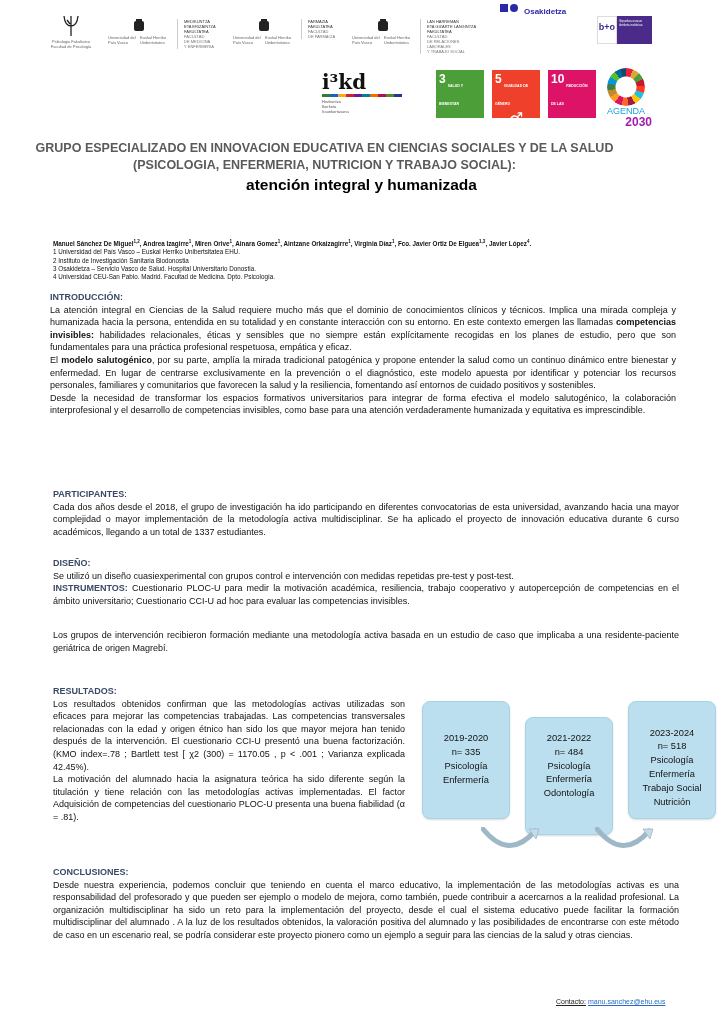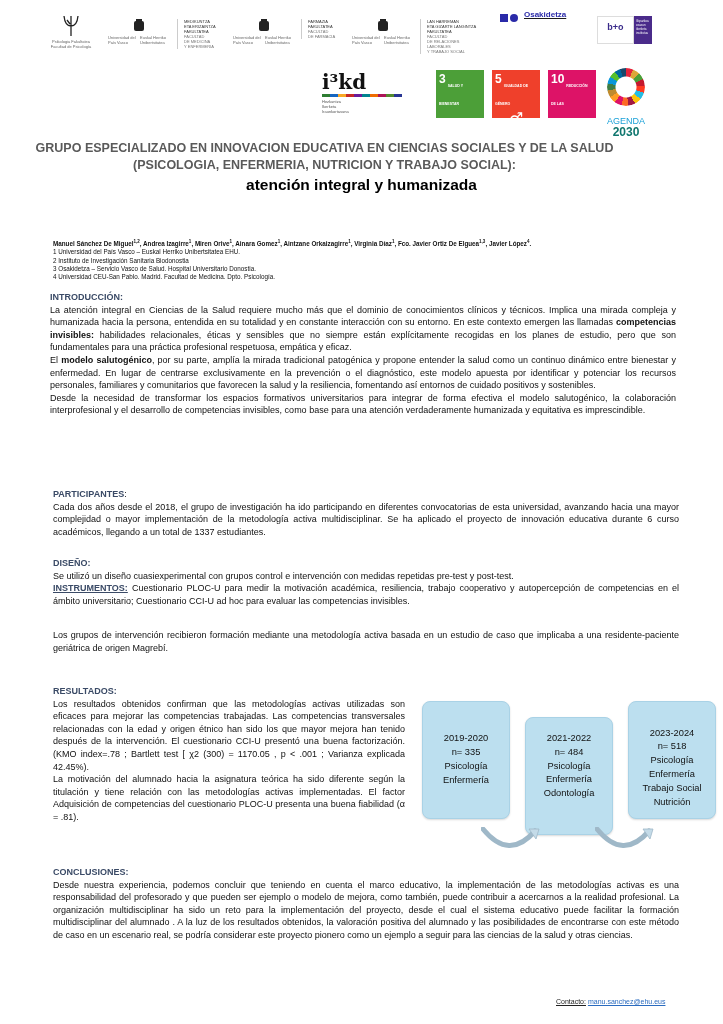--- a/index.html
+++ b/index.html
@@ -9,69 +9,69 @@
   
   .logos { position: absolute; top: 14px; left: 0; width: 723px; height: 40px; }
   .logo { position: absolute; font-size: 4px; line-height: 5px; color: #666; }
   .logo .mark { display: block; }
   .uni-mark { width: 16px; height: 14px; margin: 0 auto 2px auto; position: relative; }
   .uni-mark::before { content: ""; position: absolute; left: 3px; top: 2px; width: 10px; height: 10px; background: #222; border-radius: 2px; }
   .uni-mark::after { content: ""; position: absolute; left: 5px; top: 0; width: 6px; height: 2px; background: #222; }
   .fac-block { border-left: 1px solid #ccc; padding-left: 6px; font-size: 4px; line-height: 5px; color: #777; }
   .fac-block .dark { color: #333; }
 
-  .osak { position: absolute; left: 500px; top: 10px; display: flex; align-items: flex-start; gap: 4px; text-decoration: underline; }
+  .osak { position: absolute; left: 500px; top: 0; display: flex; align-items: flex-end; gap: 4px; }
   .osak-mark { width: 20px; height: 16px; position: relative; }
   .osak-mark .sq { position: absolute; left: 0; top: 4px; width: 8px; height: 8px; background: #2a2aa8; }
   .osak-mark .dot { position: absolute; left: 10px; top: 4px; width: 8px; height: 8px; border-radius: 50%; background: #2a2aa8; }
   .osak-text { font-size: 8px; font-weight: bold; color: #2a2aa8; }
   .bio { position: absolute; left: 597px; top: 16px; width: 55px; height: 28px; background: #4a2b8a; display: flex; }
-  .bio-left { width: 37px; background: #fff; border: 1px solid #ddd; color: #3a2b8a; font-size: 9px; font-weight: bold; text-align: center; line-height: 20px; }
+  .bio-left { width: 20px; background: #fff; border: 1px solid #ddd; color: #3a2b8a; font-size: 9px; font-weight: bold; text-align: center; line-height: 20px; }
   .bio-right { flex: 1; font-size: 3px; line-height: 4px; color: #fff; padding: 3px 2px; }
 
   
   .i3kd { position: absolute; left: 322px; top: 72px; }
   .i3kd-title { font-family: "DejaVu Serif", serif; font-size: 20px; font-weight: bold; color: #111; line-height: 20px; }
   .i3kd-bar { width: 80px; height: 3px; margin-top: 2px; background: linear-gradient(90deg,#2e7d32 0 10%,#1565c0 10% 20%,#f9a825 20% 30%,#c62828 30% 40%,#6a1b9a 40% 50%,#00838f 50% 60%,#ef6c00 60% 70%,#ad1457 70% 80%,#558b2f 80% 90%,#283593 90% 100%); }
   .i3kd-sub { font-size: 4px; line-height: 5px; color: #555; margin-top: 2px; }
 
   .sdg { position: absolute; top: 70px; width: 48px; height: 48px; color: #fff; padding: 3px; }
   .sdg .num { font-size: 12px; font-weight: bold; line-height: 12px; float: left; margin-right: 2px; }
   .sdg .lbl { font-size: 3.5px; line-height: 4px; font-weight: bold; text-transform: uppercase; }
   .sdg .ico { clear: both; text-align: center; font-size: 16px; line-height: 26px; }
   .sdg3 { left: 436px; background: #4c9f38; }
   .sdg5 { left: 492px; background: #ef402b; }
   .sdg10 { left: 548px; background: #dd1367; }
   .agenda { position: absolute; left: 600px; top: 68px; width: 52px; text-align: center; }
   .wheel { width: 38px; height: 38px; margin: 0 auto; border-radius: 50%;
     background: conic-gradient(#e5243b 0 6%,#dda63a 6% 12%,#4c9f38 12% 18%,#c5192d 18% 24%,#ff3a21 24% 30%,#26bde2 30% 36%,#fcc30b 36% 42%,#a21942 42% 48%,#fd6925 48% 54%,#dd1367 54% 60%,#fd9d24 60% 66%,#bf8b2e 66% 72%,#3f7e44 72% 78%,#0a97d9 78% 84%,#56c02b 84% 90%,#00689d 90% 95%,#19486a 95% 100%);
     -webkit-mask: radial-gradient(circle, transparent 10px, #000 11px); mask: radial-gradient(circle, transparent 10px, #000 11px); }
-  .agenda-word { font-size: 9px; color: #1ba1d8; line-height: 9px; margin-top: 11px; }
-  .agenda-year { font-size: 12px; font-weight: bold; color: #0f766e; line-height: 12px; }
+  .agenda-word { font-size: 9px; color: #1ba1d8; line-height: 9px; margin-top: 1px; }
+  .agenda-year { font-size: 12px; font-weight: bold; color: #a21caf; line-height: 12px; text-align: right; }
 
   
   .group-title { position: absolute; top: 140px; left: 0; width: 649px; text-align: center; font-size: 12.5px; font-weight: bold; color: #5a5a5a; line-height: 17px; }
   .main-title { position: absolute; top: 175px; left: 0; width: 723px; text-align: center; font-size: 15.5px; font-weight: bold; color: #000; line-height: 20px; }
 
   
   .authors { position: absolute; top: 238px; left: 53px; width: 640px; font-size: 6.3px; line-height: 8.2px; color: #111; }
   .authors .names { font-weight: bold; }
   .authors sup { font-size: 4.5px; }
 
   
   .section { position: absolute; left: 53px; width: 626px; font-size: 9px; line-height: 12.6px; color: #111; }
   .section .head { font-weight: bold; color: #3a4a66; font-size: 9px; }
   .section p { text-align: justify; }
   .intro { top: 291px; left: 50px; }
   .particip { top: 488px; }
   .diseno { top: 557px; }
   .metod { top: 629px; }
   .result { top: 685px; width: 352px; }
   .concl { top: 866px; }
-  .inline-head { font-weight: bold; color: #3a4a66; text-decoration: underline; }
+  .inline-head { font-weight: bold; color: #3a4a66; }
 
   
   .flow { position: absolute; left: 419px; top: 701px; width: 300px; height: 150px; }
   .box { position: absolute; top: 0; width: 88px; height: 118px; background: #bcdfef; border: 1px solid #a9d2e6; border-radius: 8px; box-shadow: 0 1px 2px rgba(0,0,0,0.15); text-align: center; font-size: 9.3px; line-height: 13.8px; color: #111; display: flex; flex-direction: column; justify-content: center; }
   .box1 { left: 3px; }
   .box2 { left: 106px; margin-top: 16px; }
   .box3 { left: 209px; }
   .box .yr { display: block; }
   .arrow { position: absolute; top: 126px; width: 60px; height: 26px; }
   .arrow1 { left: 62px; }

